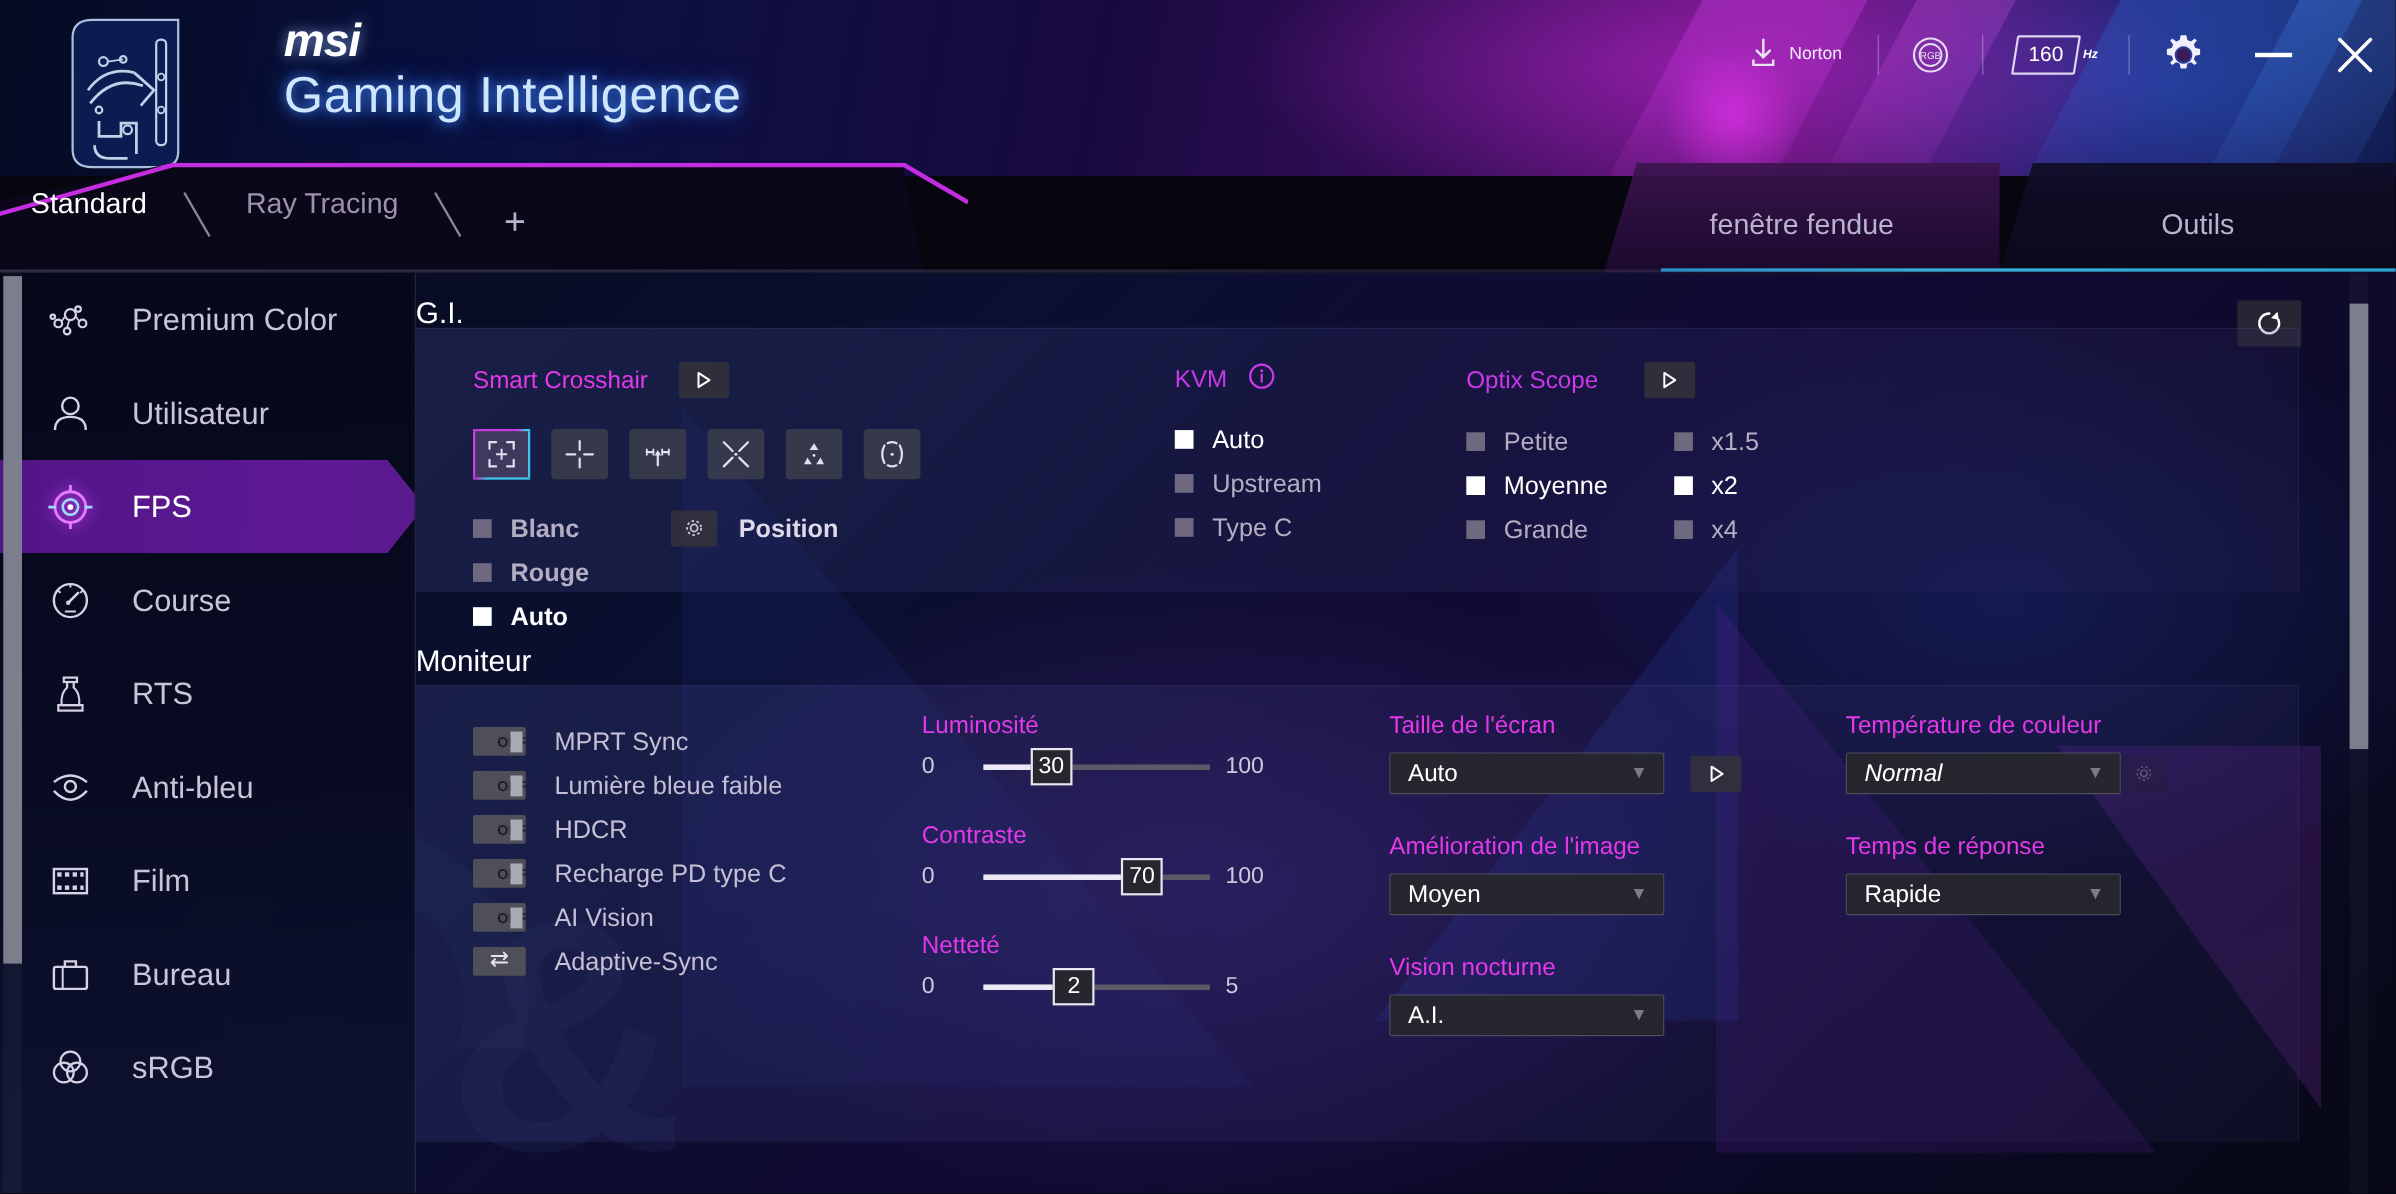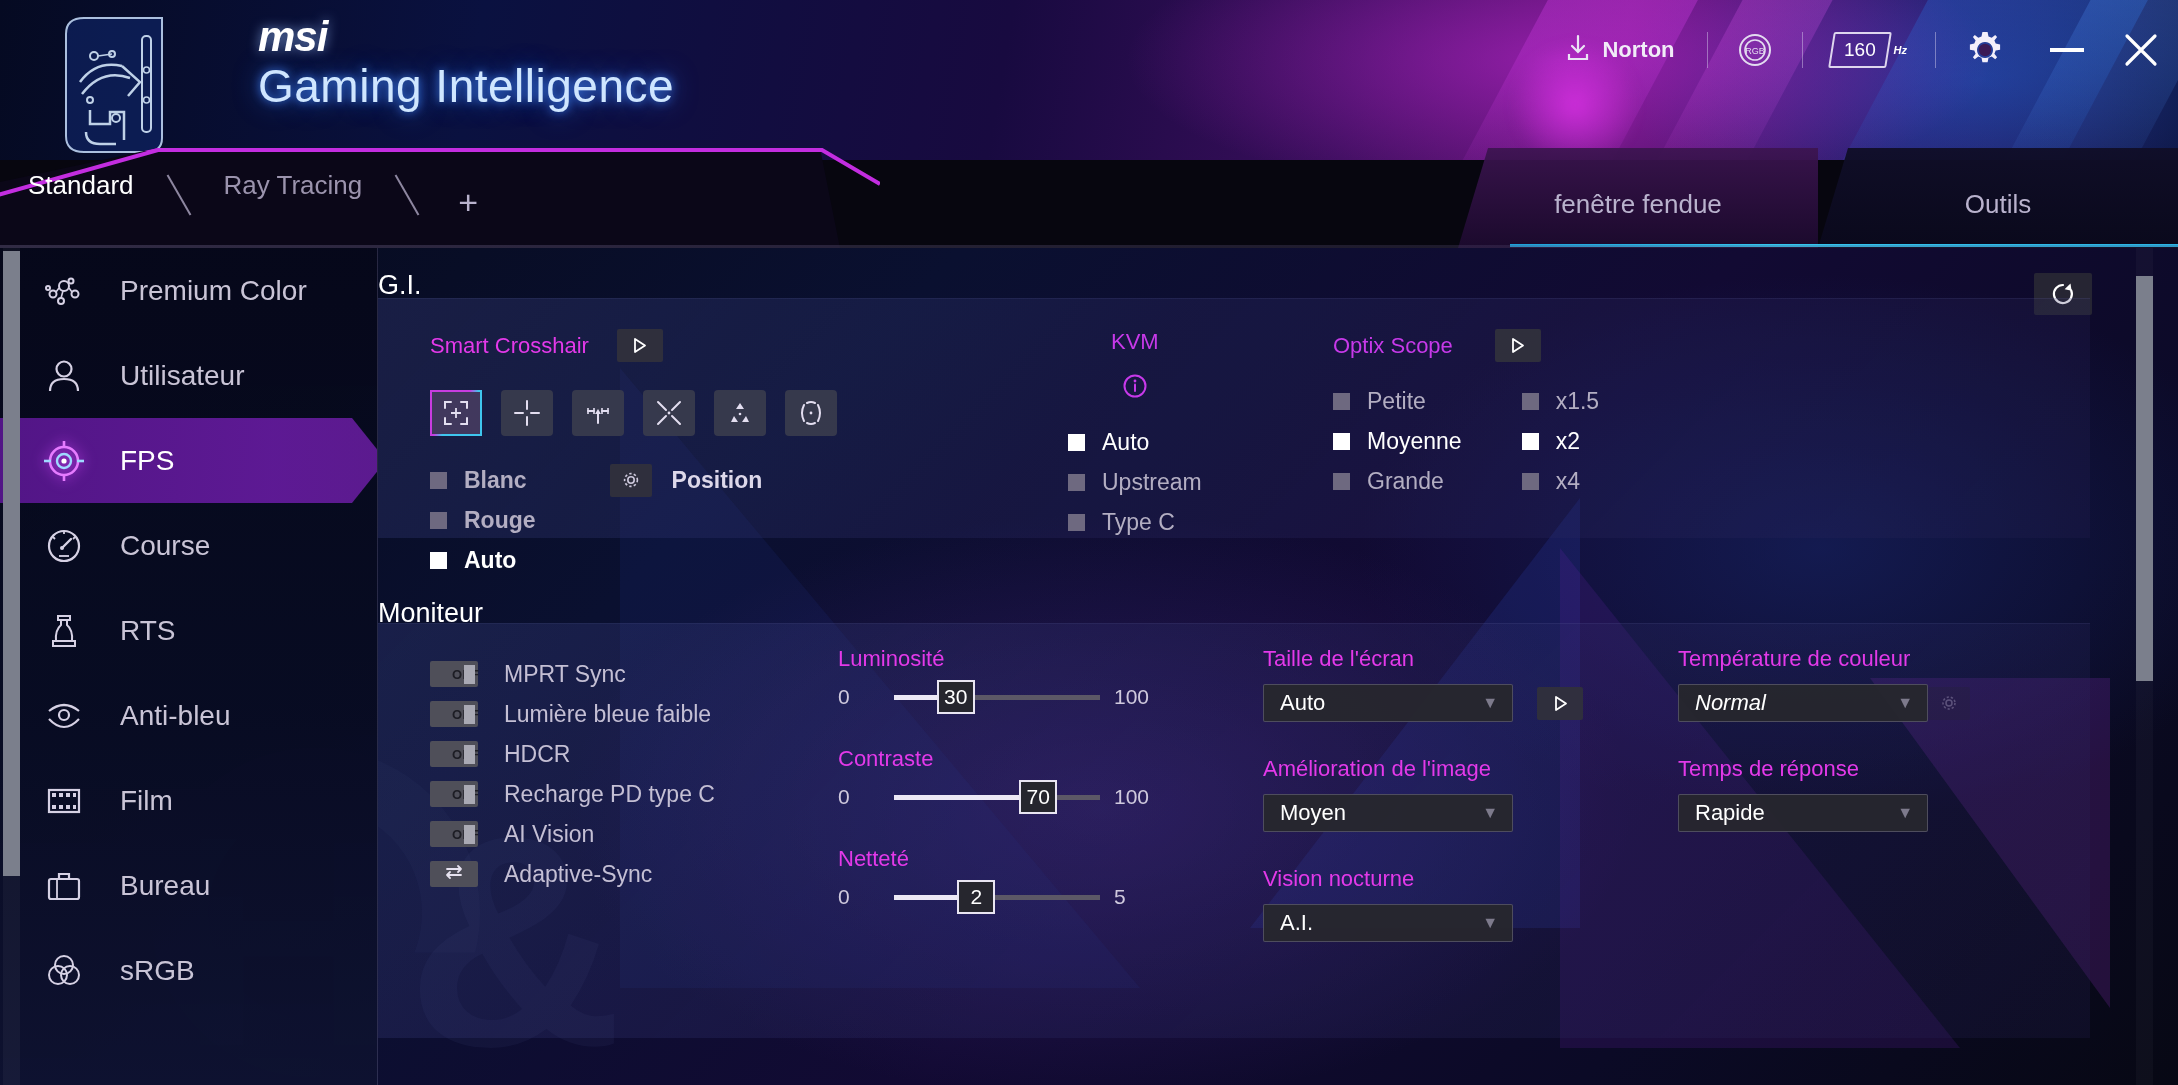--- a/index.html
+++ b/index.html
@@ -50,21 +50,21 @@
   }
   .brand-gi {
     font-family: "Liberation Sans", sans-serif;
     font-size: 46px; color: #cfe6ff; line-height: 1.05; margin-top: 4px;
     letter-spacing: .5px;
     text-shadow: 0 0 10px rgba(70,140,255,.95), 0 0 26px rgba(40,110,255,.75);
   }
 
   .hdr-right { position: absolute; right: 0; top: 0; height: 100px; display: flex; align-items: center; gap: 0; }
   .norton-wrap { display: flex; align-items: center; gap: 11px; padding: 0 18px; }
-  .norton-label { font-size: 22px; color: #f1ecf8; font-weight: bold; }
+  .norton-label { font-size: 16px; color: #f1ecf8; }
   .hdr-sep { width: 1px; height: 36px; background: rgba(220,210,240,.45); margin: 0 14px; }
   .hdr-icon-btn { display: flex; align-items: center; justify-content: center; cursor: pointer; padding: 0 14px; }
   .hz-box {
     position: relative; width: 58px; height: 36px; border: 2px solid #ded6ee;
     transform: skewX(-9deg); display: flex; align-items: center; justify-content: center;
     border-radius: 2px;
   }
   .hz-num { font-size: 19px; color: #fff; transform: skewX(9deg); }
   .hz-unit { font-size: 11px; font-style: italic; font-weight: bold; color: #fff; margin-left: 5px; }
   .win-btns { display: flex; align-items: center; margin-left: 10px; }
@@ -559,21 +559,21 @@
                     <circle cx="10" cy="10" r="3.2" fill="none" stroke="#cdc8dc" stroke-width="1.6"></circle>
                     <circle cx="10" cy="10" r="6.4" fill="none" stroke="#cdc8dc" stroke-width="1.6" stroke-dasharray="2.4 2.2"></circle>
                   </svg>
               </span>
               <span class="radio-lbl" style="color:#ddd8ea;">Position</span>
             </div>
           </div>
         </div>
 
         <div style="position:absolute; left:690px; top:30px;">
-          <div style="display:flex; align-items:center; gap:18px;flex-direction:column;">
+          <div style="display:flex; align-items:center; gap:18px;">
             <span class="grp-label pur">KVM</span>
             <span>
               <svg width="26" height="26" viewBox="0 0 26 26">
                   <circle cx="13" cy="13" r="10.5" fill="none" stroke="#c739e9" stroke-width="2"></circle>
                   <path d="M13 11.5 L13 18" stroke="#c739e9" stroke-width="2" stroke-linecap="round"></path>
                   <circle cx="13" cy="8" r="1.4" fill="#c739e9"></circle>
                 </svg>
             </span>
           </div>
           <div style="margin-top:19px;">
@@ -627,21 +627,21 @@
               </div>
               <div class="radio-row">
                 <span class="radio-box"></span>
                 <span class="radio-lbl">x4</span>
               </div>
             </div>
           </div>
         </div>
       </div>
 
-      <div class="sec-title" style="left:0px; top:338px;margin-top:12px;">Moniteur</div>
+      <div class="sec-title" style="left:0px; top:338px;">Moniteur</div>
       <div class="panel" style="left:0px; top:375px; width:1712px; height:415px;">
 
         <div style="position:absolute; left:52px; top:30px;">
           <div class="tgl-row">
             <span class="tgl">
               <span class="tgl-txt">OFF</span>
                 <span class="tgl-knob"></span>
             </span>
             <span class="tgl-lbl">MPRT Sync</span>
           </div>

